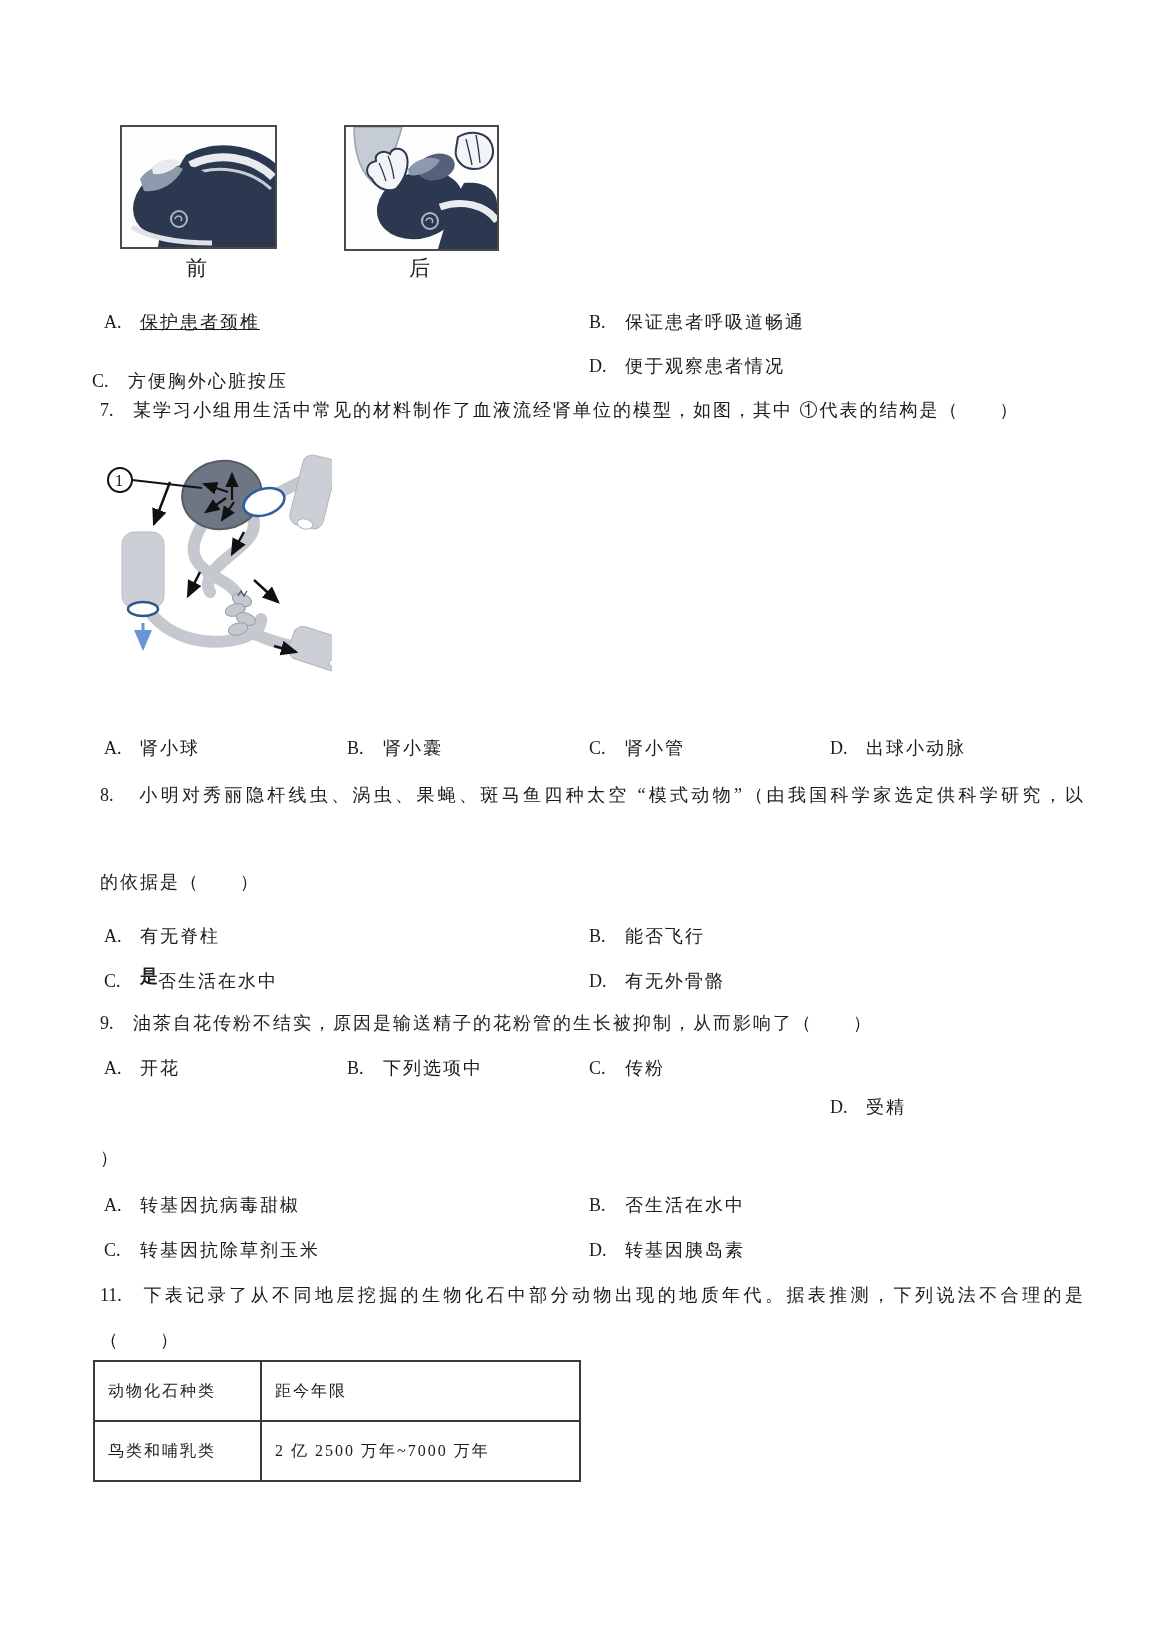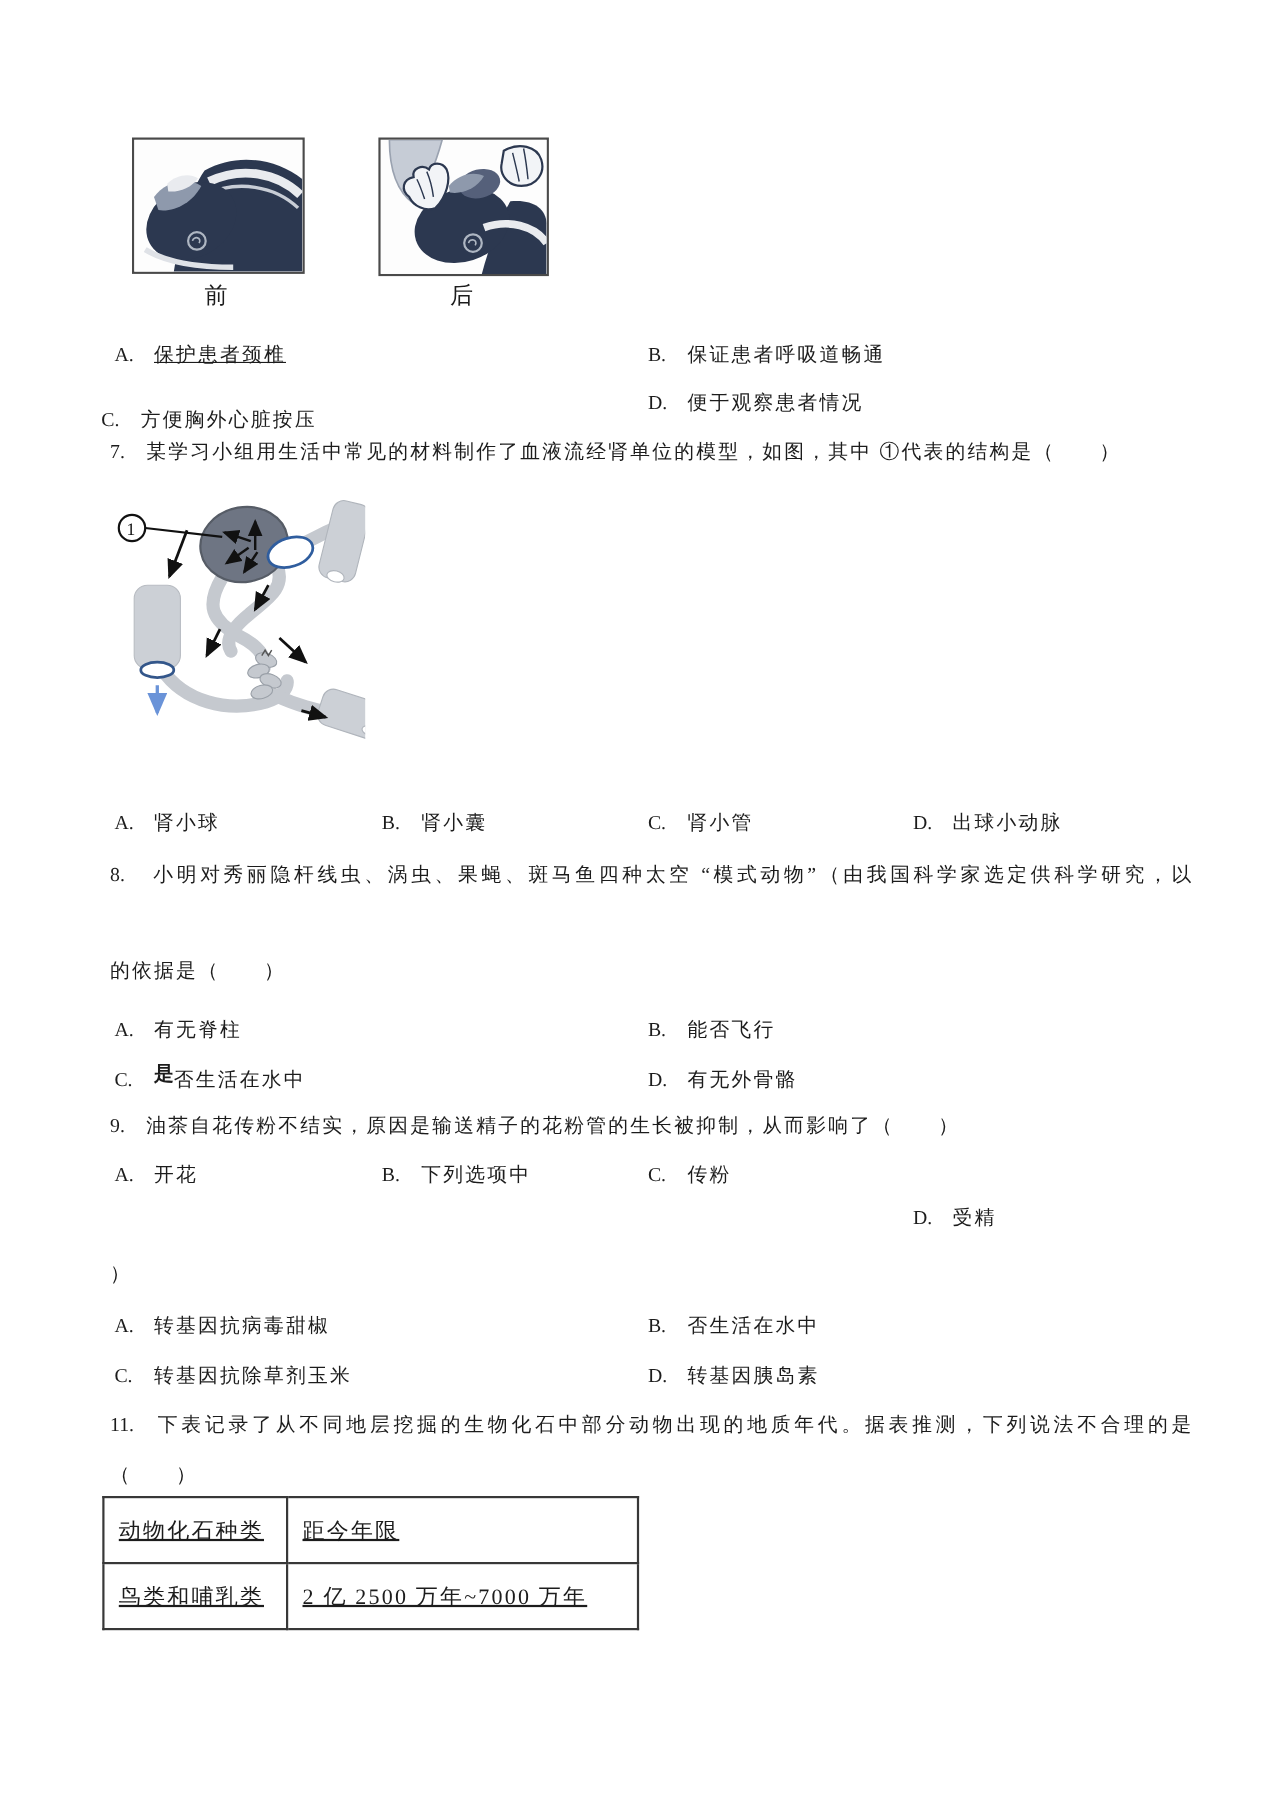--- a/index.html
+++ b/index.html
@@ -22,21 +22,21 @@
   .opt{line-height:24px;white-space:nowrap;}
   .ltr{display:inline-block;width:36px;letter-spacing:0;}
   .boldraise{font-weight:bold;position:relative;top:-5px;letter-spacing:0;}
   .figbox{
     border:2px solid #4a4a4a;background:#fdfdfd;overflow:hidden;
   }
   .figlabel{text-align:center;font-size:21px;letter-spacing:0;}
   table.fossil{
     border-collapse:collapse;table-layout:fixed;
     width:456px;
-    font-size:20px;letter-spacing:2px;text-decoration:underline;
+    font-size:16px;letter-spacing:2px;
   }
   table.fossil td{
     border:2px solid #383838;
     height:58px;
     padding:0 0 0 13px;
     vertical-align:middle;
     font-weight:normal;text-align:left;
   }
   table.fossil .c1{width:152px;}
   table.fossil .c2{width:304px;}

